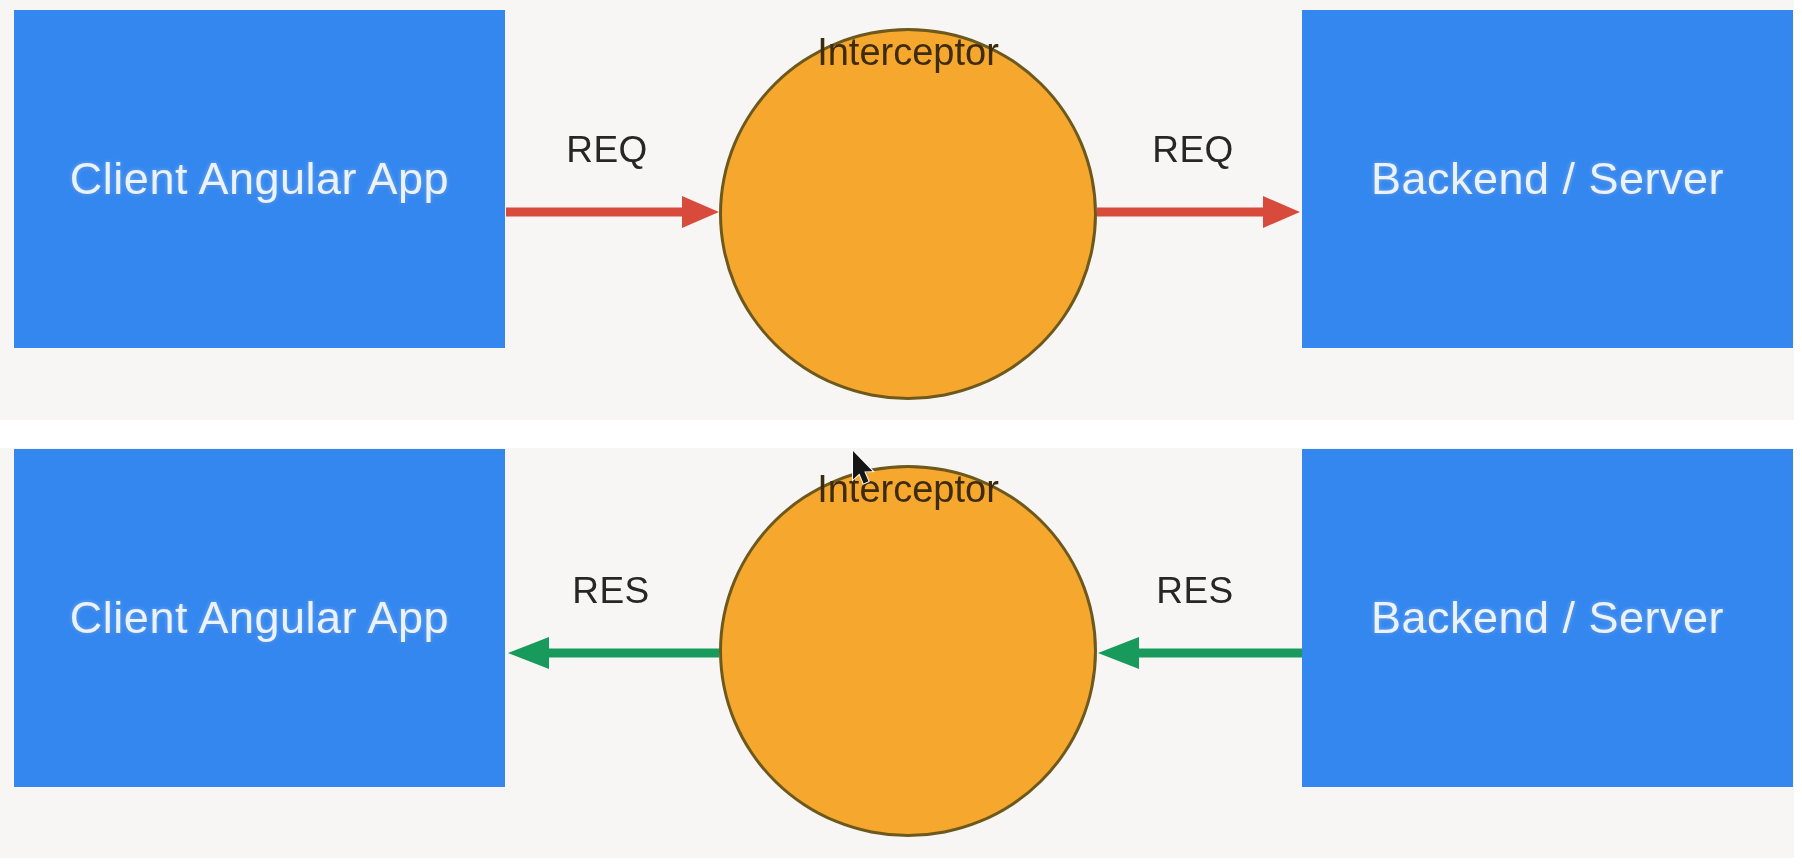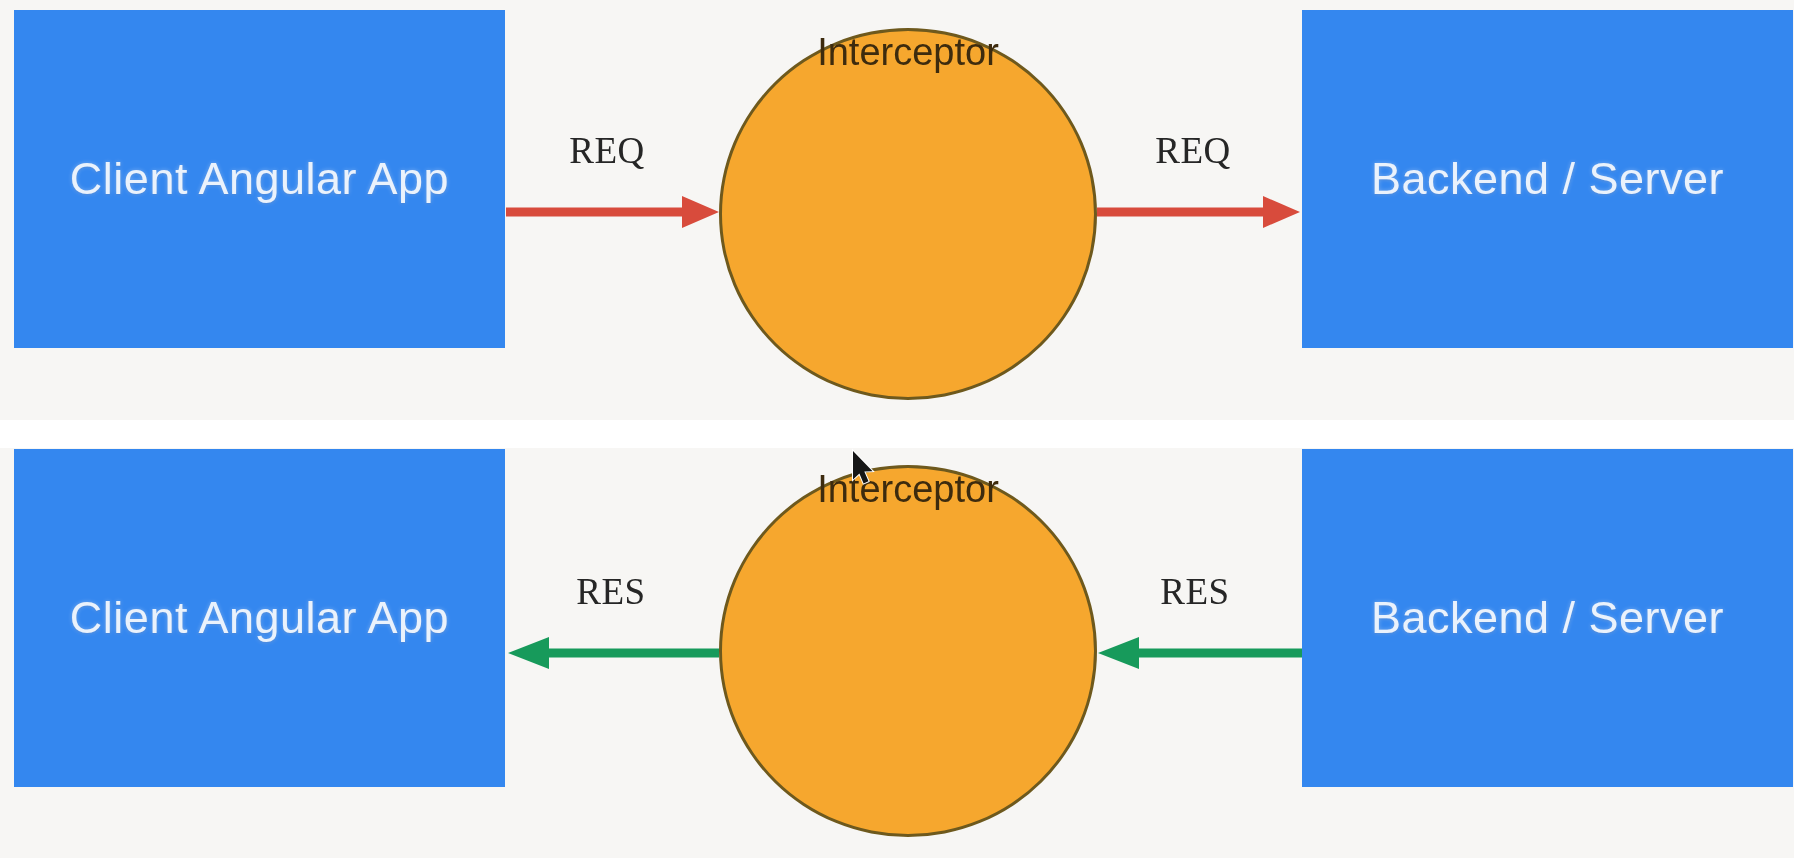--- a/index.html
+++ b/index.html
@@ -62,21 +62,20 @@
     white-space:nowrap;
   }
   .flow-label{
     position:absolute;
     transform:translate(-50%,-50%);
     color:var(--flow-label-text,#262626);
     font-size:37px;
     font-weight:500;
     letter-spacing:0.5px;
     white-space:nowrap;
-    font-family:Liberation Serif, serif;
   }
   .lbl-req-1{left:607px;top:150px;}
   .lbl-req-2{left:1193px;top:150px;}
   .lbl-res-1{left:611px;top:591px;}
   .lbl-res-2{left:1195px;top:591px;}
   svg.overlay{
     position:absolute;left:0;top:0;
     pointer-events:none;
   }
   .arrow-req{stroke:var(--request-arrow,#d84b3c);}

